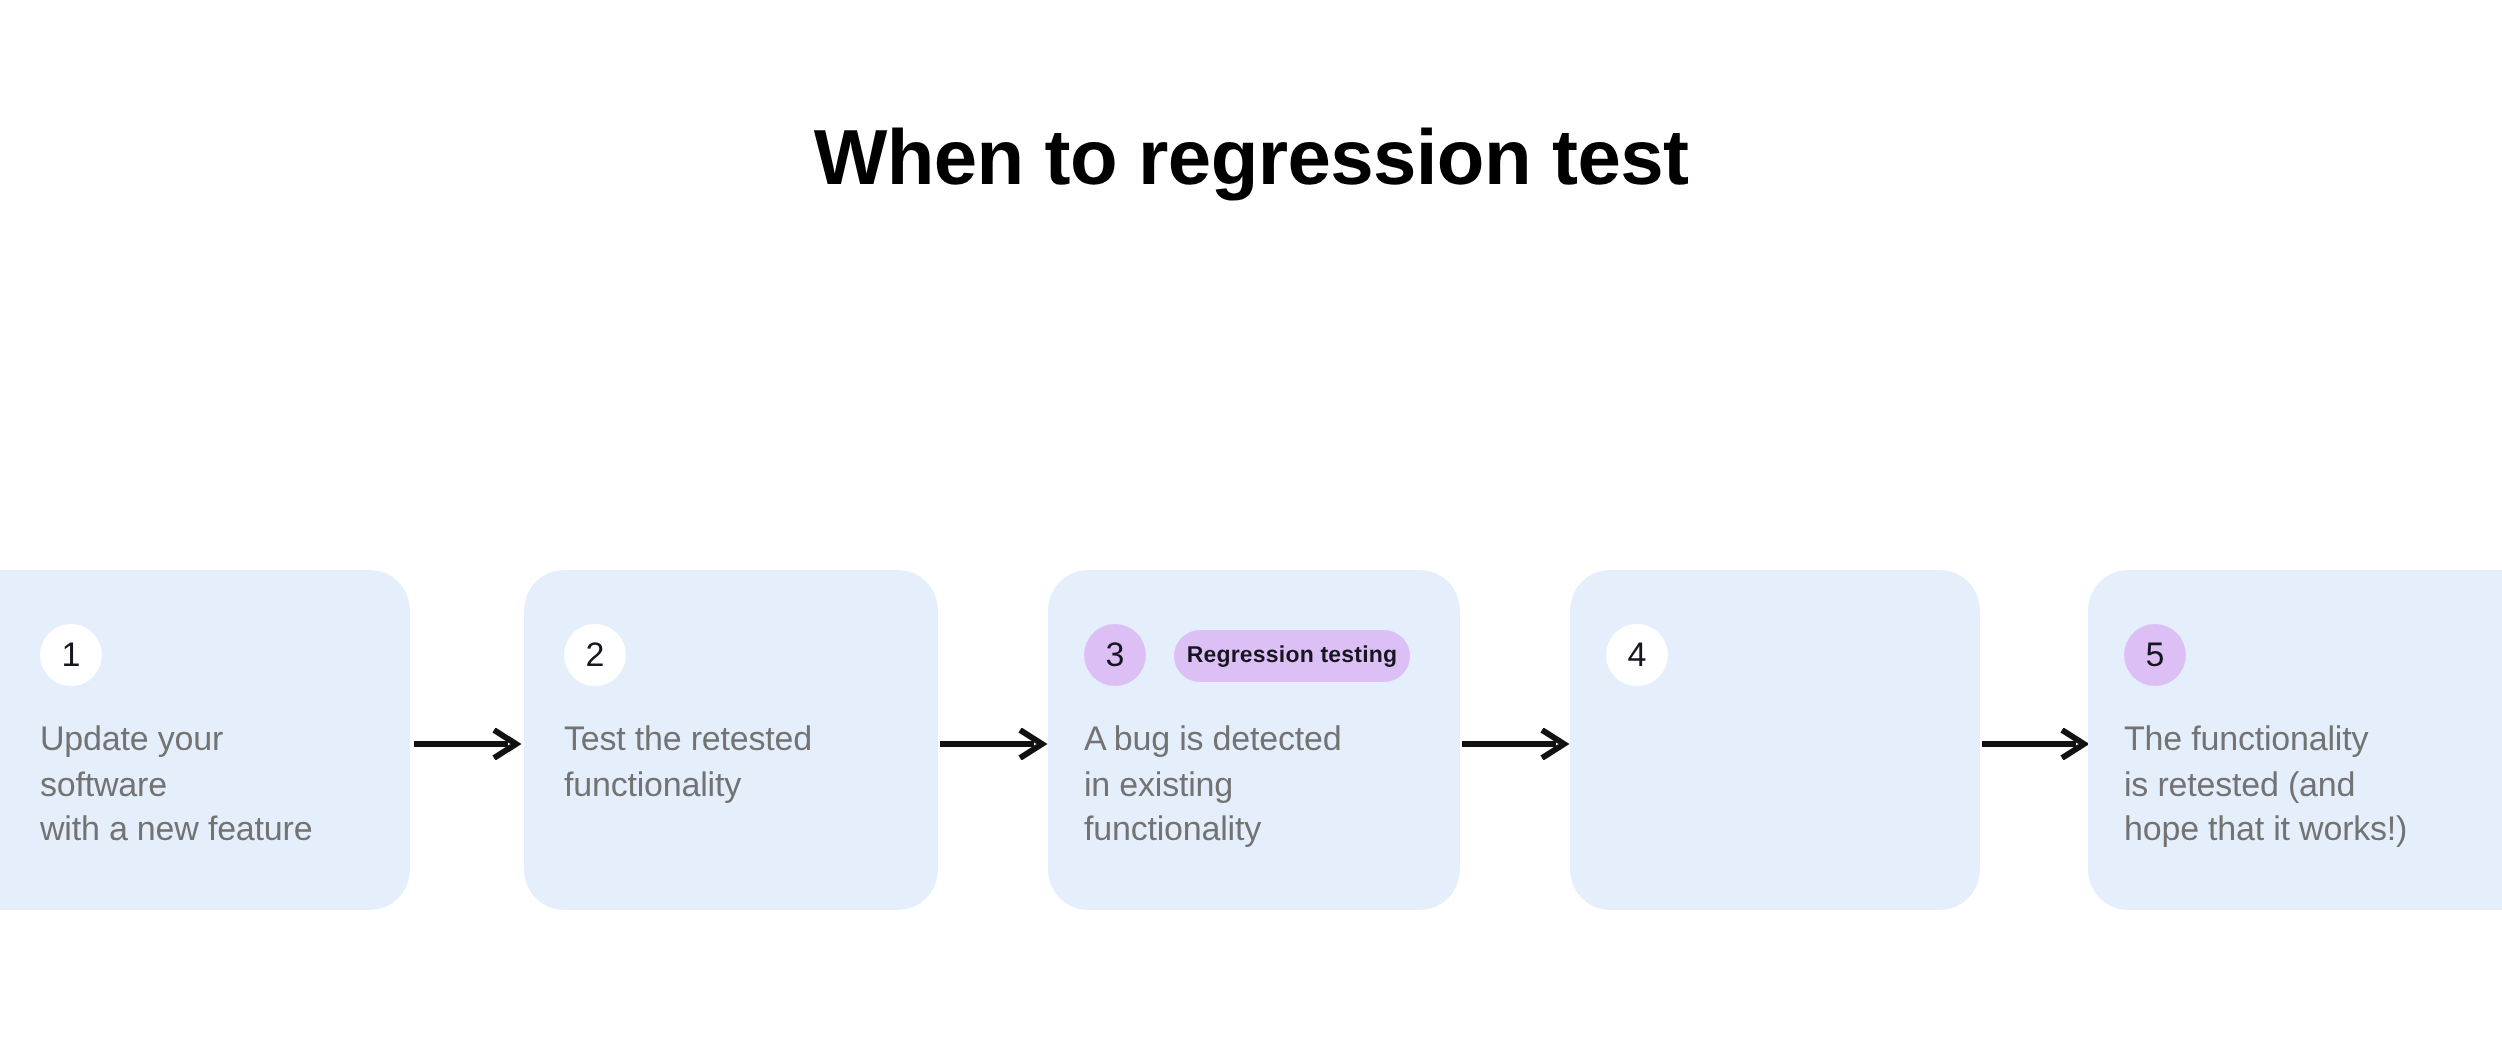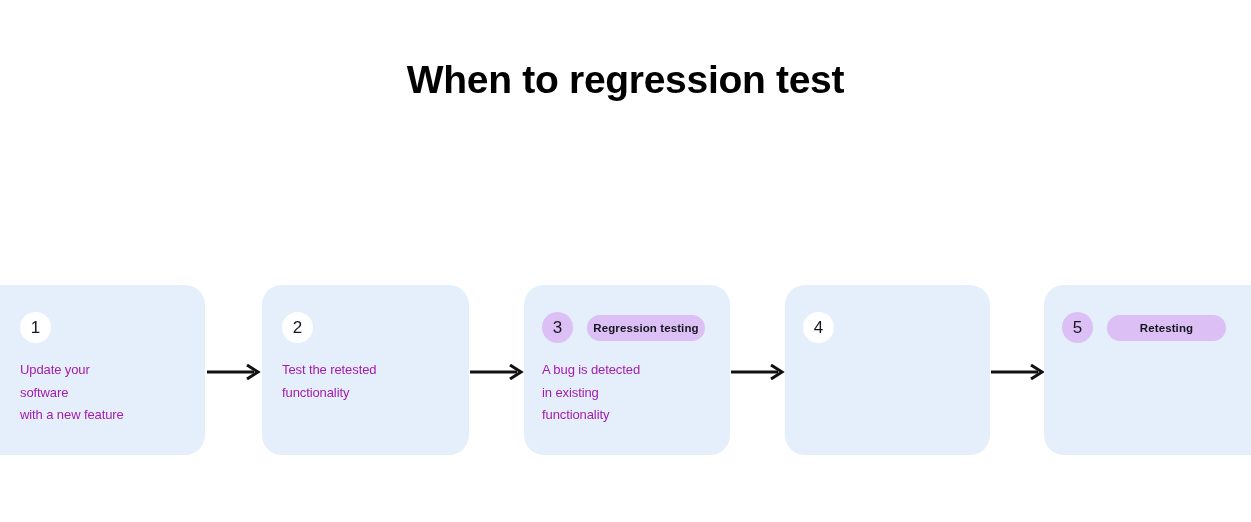--- a/index.html
+++ b/index.html
@@ -103,22 +103,22 @@
     align-items: center;
     justify-content: center;
     flex: 0 0 auto;
     text-align: right;
   }
   .pill.wide   { width: 118px; }
   .pill.narrow { width: 119px; }
 
   .card-text {
     margin-top: 16px;
-    color: #a21caf;
-    font-size: 13px;
+    color: #737373;
+    font-size: 17px;
     font-weight: 400;
     line-height: 22.5px;
     white-space: pre-line;
     letter-spacing: -0.1px;
   }
 
   
   .arrow {
     position: absolute;
     top: 79px;
@@ -205,18 +205,20 @@
     <svg width="55" height="16" viewBox="0 0 55 16">
       <line x1="1" y1="8" x2="48" y2="8" stroke="#111111" stroke-width="3"></line>
       <polyline points="41,1 52,8 41,15" fill="none" stroke="#111111" stroke-width="3" stroke-linecap="butt" stroke-linejoin="miter"></polyline>
     </svg>
   </div>
 
   <div class="card c5">
     <div class="card-inner">
       <div class="card-head">
         <div class="badge purple">5</div>
-        <div class="pill narrow">Retesting</div>
-      </div>
+      </div>
+      <div class="card-text">The functionality
+is retested (and
+hope that it works!)</div>
     </div>
   </div>
 
 </div>
 
 </body></html>

